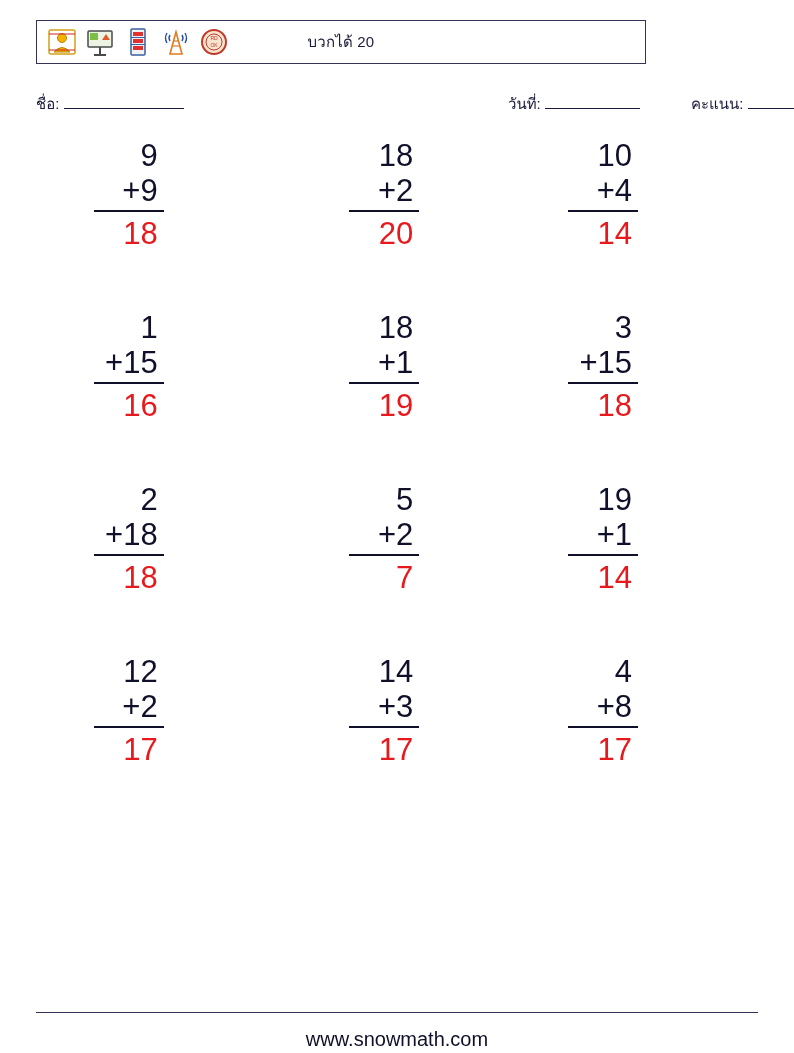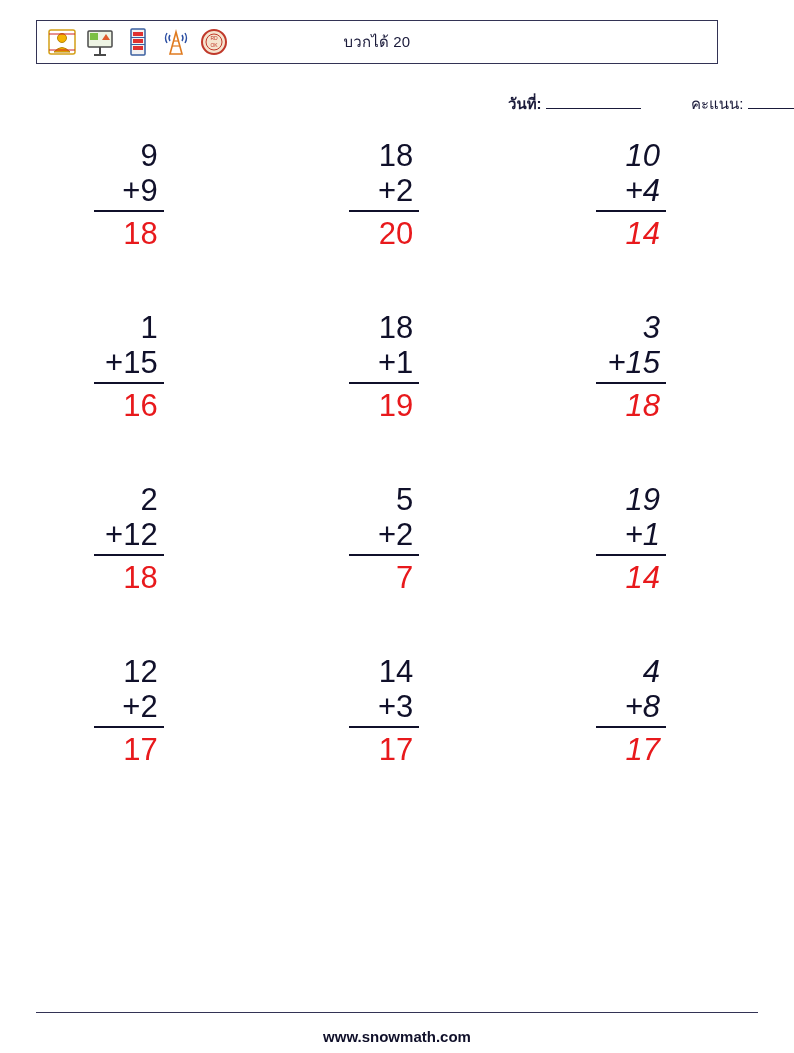--- a/index.html
+++ b/index.html
@@ -14,21 +14,21 @@
     color: #1a1a2e;
     position: relative;
     overflow: hidden;
   }
 
   
   .header-box {
     position: absolute;
     left: 36px;
     top: 20px;
-    width: 682px;
+    width: 610px;
     height: 44px;
     border: 1px solid #333355;
     box-sizing: border-box;
     display: flex;
     align-items: center;
   }
   .icon-strip {
     display: flex;
     align-items: center;
     gap: 8px;
@@ -64,21 +64,20 @@
     position: absolute;
     left: 0;
     top: 0;
     white-space: nowrap;
   }
   .meta-date {
     position: absolute;
     left: 472px;
     top: 0;
     white-space: nowrap;
-    font-weight: bold;
   }
   .meta-score {
     position: absolute;
     left: 655px;
     top: 0;
     white-space: nowrap;
   }
   .blank {
     display: inline-block;
     border-bottom: 1px solid #1a1a3a;
@@ -107,21 +106,21 @@
   }
   .stack {
     display: inline-block;
     text-align: right;
     font-size: 31px;
     line-height: 1.0;
     color: #10102a;
   }
   .cell-0 .stack { margin-right: 113px; }
   .cell-1 .stack { margin-right: 98px; }
-  .cell-2 .stack { margin-right: 92px; font-style: italic; }
+  .cell-2 .stack { margin-right: 120px; }
 
   .row-top {
     padding: 0 6px 4px 6px;
     min-width: 58px;
   }
   .row-op {
     padding: 0 6px 4px 6px;
     border-bottom: 2px solid #10102a;
     min-width: 58px;
   }
@@ -138,22 +137,22 @@
     top: 1012px;
     width: 722px;
     border-top: 1px solid #333355;
   }
   .footer-text {
     position: absolute;
     left: 0;
     right: 0;
     top: 1028px;
     text-align: center;
-    font-size: 15px;
-    font-weight: bold;
+    font-size: 20px;
+    font-weight: normal;
     color: #10102a;
   }
 </style>
 </head>
 <body>
 
 <div class="header-box">
   <div class="icon-strip">
 
     <span class="icon">
@@ -206,20 +205,24 @@
         <text x="15" y="13" font-size="5" fill="#c0392b" text-anchor="middle" font-family="Liberation Sans, sans-serif">RD</text>
         <text x="15" y="20" font-size="5" fill="#c0392b" text-anchor="middle" font-family="Liberation Sans, sans-serif">OK</text>
       </svg>
     </span>
 
   </div>
   <div class="header-title">บวกได้ 20</div>
 </div>
 
 <div class="meta-row">
+  <div class="meta-name">
+    <span>ชื่อ:</span>
+    <span class="blank blank-lg"></span>
+  </div>
   <div class="meta-date">
     <span>วันที่:</span>
     <span class="blank blank-md"></span>
   </div>
   <div class="meta-score">
     <span>คะแนน:</span>
     <span class="blank blank-sm"></span>
   </div>
 </div>
 
@@ -269,21 +272,21 @@
     <div class="stack">
       <div class="row-top">3</div>
       <div class="row-op">+15</div>
       <div class="row-ans">18</div>
     </div>
   </div>
 
   <div class="cell cell-0">
     <div class="stack">
       <div class="row-top">2</div>
-      <div class="row-op">+12</div>
+      <div class="row-op">+18</div>
       <div class="row-ans">18</div>
     </div>
   </div>
 
   <div class="cell cell-1">
     <div class="stack">
       <div class="row-top">5</div>
       <div class="row-op">+2</div>
       <div class="row-ans">7</div>
     </div>

